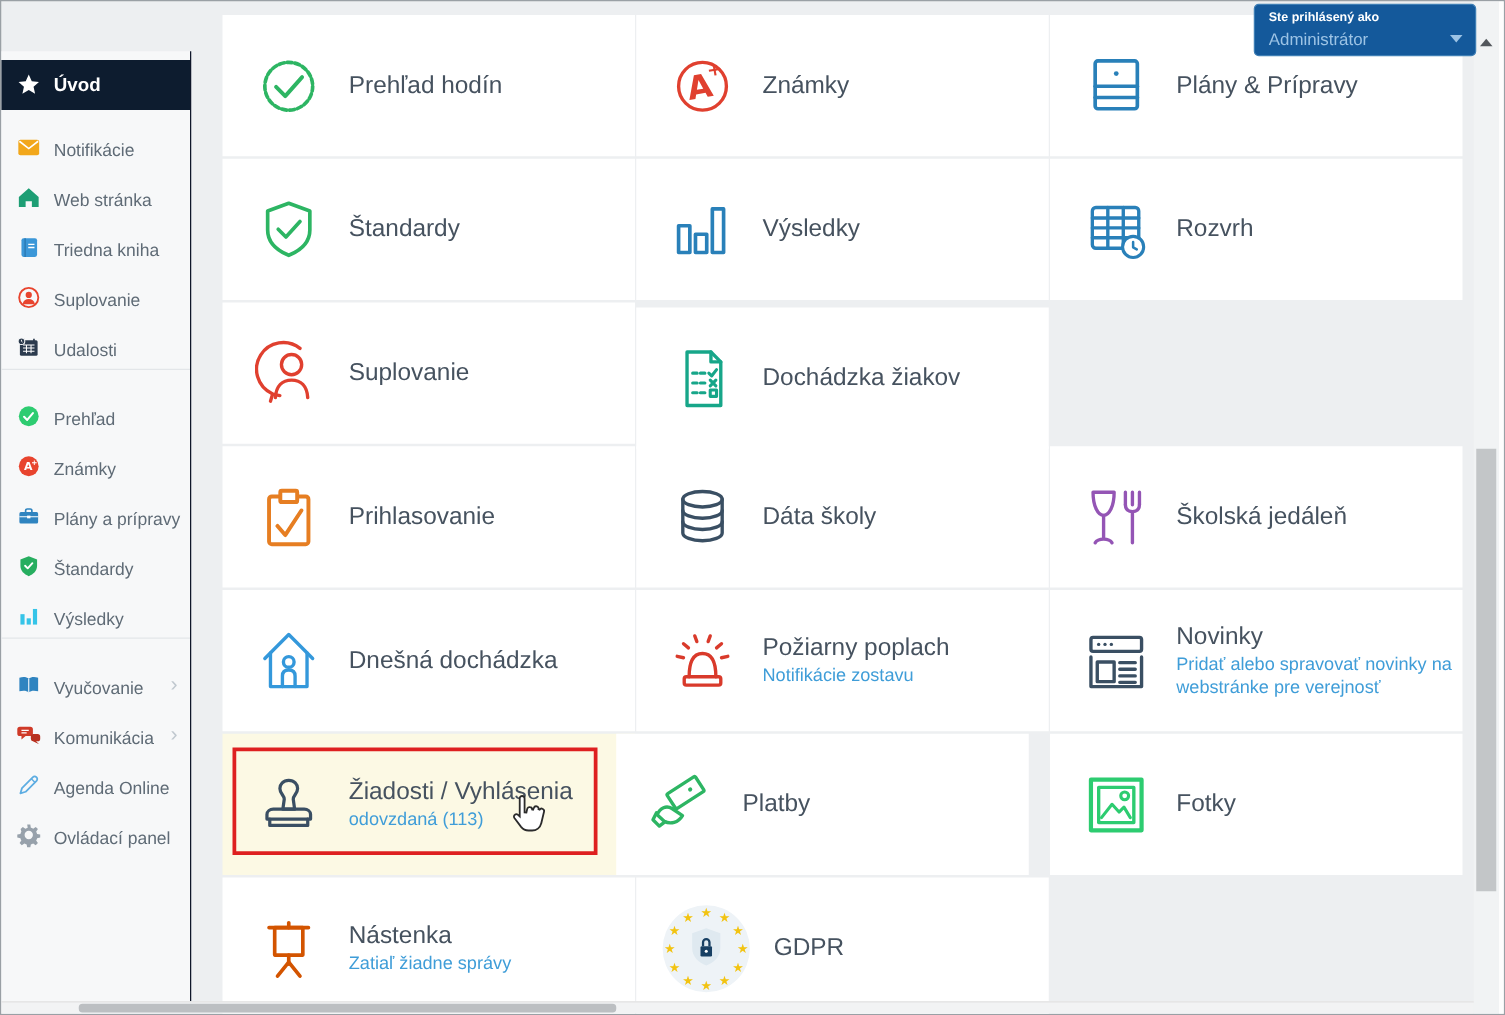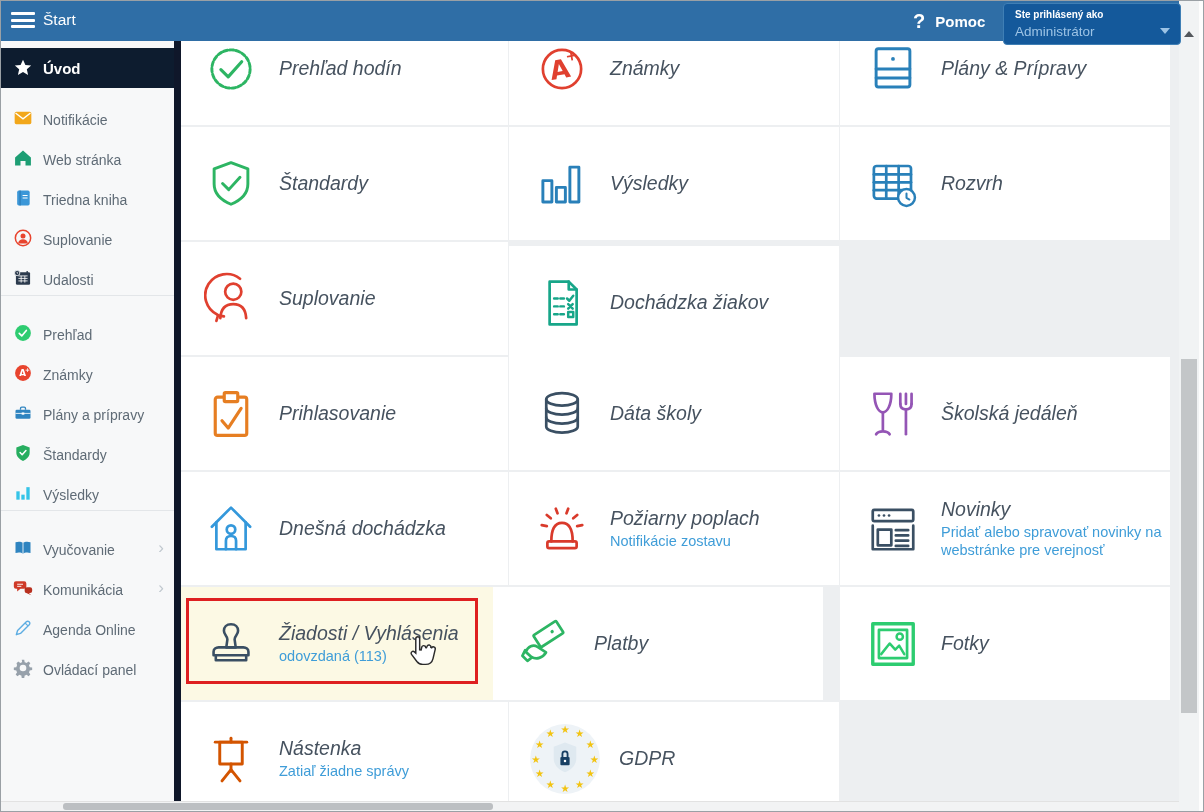--- a/index.html
+++ b/index.html
@@ -14,31 +14,31 @@
   .start-label{position:absolute;left:42px;top:10px;color:#fff;font-size:15.5px;}
   .help{position:absolute;left:912px;top:0;height:40px;display:flex;align-items:center;gap:10px;cursor:pointer;}
   .help .qmark{color:#fff;font-size:20px;font-weight:bold;}
   .help .hlabel{color:#fff;font-size:15px;font-weight:bold;}
   .userbox{position:absolute;left:1002px;top:2px;width:178px;height:42px;background:#14599b;border:1px solid #3f7fb5;border-radius:4px;box-sizing:border-box;z-index:40;cursor:pointer;}
   .userbox .u1{position:absolute;left:11px;top:5px;color:#fff;font-size:10px;font-weight:bold;}
   .userbox .u2{position:absolute;left:11px;top:20px;color:#9cc3e5;font-size:13.5px;}
   .userbox .caret{position:absolute;right:10px;top:24px;width:0;height:0;border-left:5px solid transparent;border-right:5px solid transparent;border-top:6px solid #9cc3e5;}
 
   
-  .sidebar{position:absolute;left:0;top:40px;width:180px;height:760px;background:#f7f8f9;border-right:7px solid #0f172a;box-sizing:border-box;z-index:20;}
+  .sidebar{position:absolute;left:0;top:40px;width:152px;height:760px;background:#f7f8f9;border-right:1px solid #0f172a;box-sizing:border-box;z-index:20;}
   .side-home{margin-top:7px;height:40px;background:#0d1c2f;color:#fff;font-weight:bold;font-size:15px;display:flex;align-items:center;cursor:pointer;}
   .side-item{height:40px;display:flex;align-items:flex-end;font-size:14px;color:#5f6b76;cursor:pointer;position:relative;}
   .sicon{width:24px;display:flex;justify-content:center;margin-left:10px;margin-right:8px;flex-shrink:0;}
   .sep{height:1px;background:#e3e6e9;margin:7px 0;}
   .chev{position:absolute;right:10px;color:#c0c8cf;font-size:17px;}
 
   
   .tile{position:absolute;width:330px;height:113px;background:#fff;display:flex;align-items:center;padding-left:25px;box-sizing:border-box;cursor:pointer;z-index:1;}
   .ticon-wrap{width:56px;display:flex;justify-content:center;margin-right:20px;flex-shrink:0;}
-  .tlabel{font-size:19.5px;color:#46525f;font-style:italic;}
+  .tlabel{font-size:19.5px;color:#46525f;}
   .ttext{display:flex;flex-direction:column;justify-content:space-between;max-width:238px;}
   .tlink{font-size:14.5px;color:#3f9dd8;line-height:1.25;margin-top:2px;text-decoration:none;cursor:pointer;}
   .tile-hl{background:#fcf9e4;}
   .hl-border{position:absolute;left:8px;top:11px;width:286px;height:80px;border:3px solid #de2020;pointer-events:none;}
   .hand-cursor{position:absolute;left:228px;top:48px;z-index:5;}
   .tile-gdpr{padding-left:14px;}
   .tile-gdpr .ticon-wrap{width:84px;margin-right:12px;}
 
   
   .v-track{position:absolute;left:1178px;top:0;width:20px;height:812px;background:#f1f3f4;z-index:10;}
@@ -340,32 +340,20 @@
           </g>
           <path d="M38 22l11 4v11c0 7.5-5 11.5-11 14-6-2.5-11-6.5-11-14V26Z" fill="#dfe9f0"></path>
           <rect x="33.5" y="36" width="9" height="8" rx="1" fill="#173f63"></rect>
           <path d="M35.5 36v-3a2.5 2.5 0 0 1 5 0v3" stroke="#173f63" stroke-width="1.8" fill="none"></path>
           <circle cx="38" cy="40" r="1.2" fill="#fff"></circle>
         </svg>
     </span>
     <span class="tlabel">GDPR</span>
   </div>
 
-  <div class="header">
-    <div class="burger">
-        <i></i>
-        <i></i>
-        <i></i>
-      </div>
-    <div class="start-label">Štart</div>
-    <div class="help">
-      <span class="qmark">?</span>
-      <span class="hlabel">Pomoc</span>
-    </div>
-  </div>
   <div class="userbox">
     <span class="u1">Ste prihlásený ako</span>
     <span class="u2">Administrátor</span>
     <span class="caret"></span>
   </div>
 
   <div class="sidebar">
     <div class="side-home">
       <span class="sicon">
           <svg width="20" height="20" viewBox="0 0 24 24">

